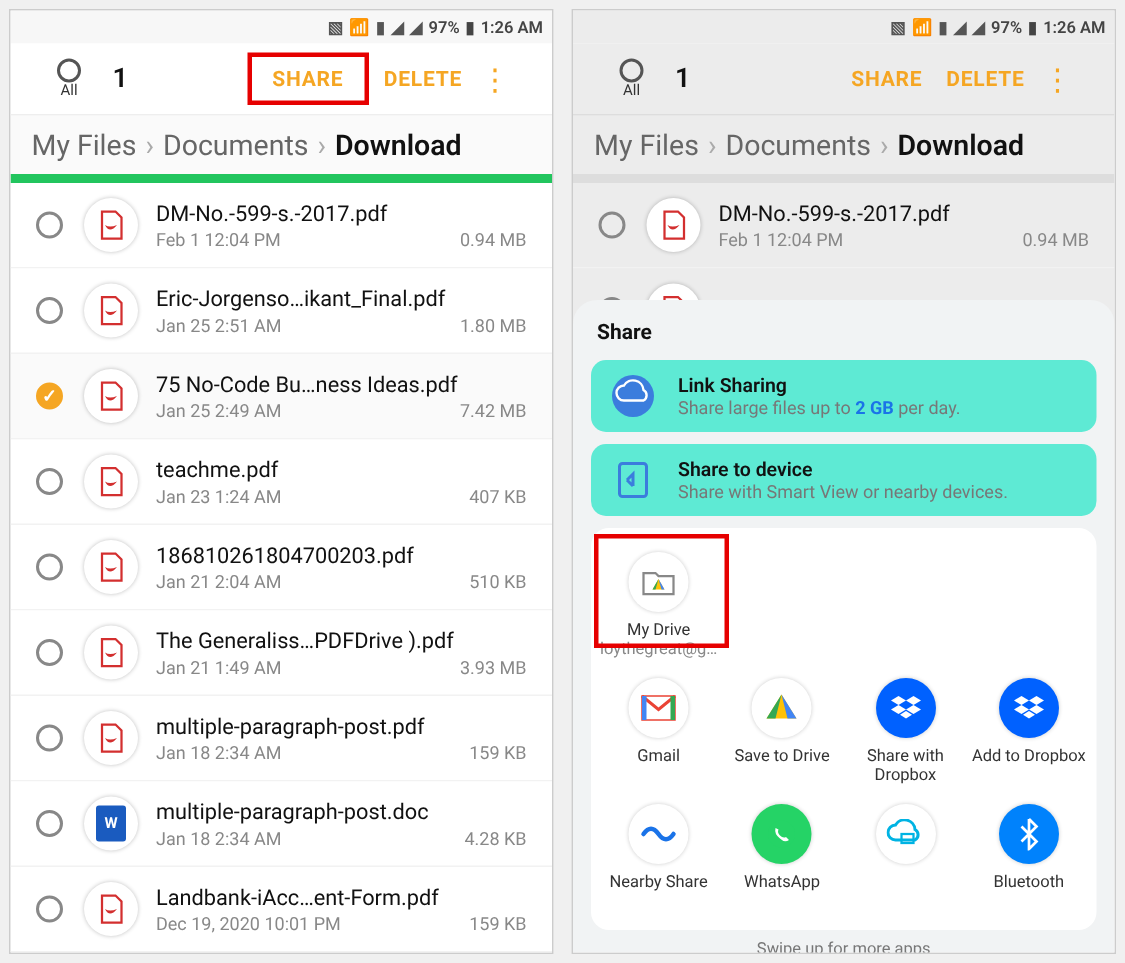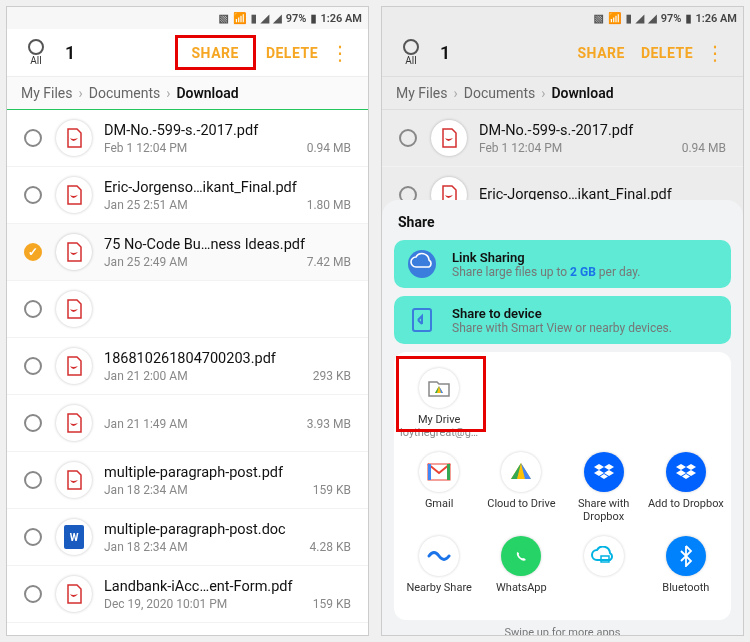--- a/index.html
+++ b/index.html
@@ -33,21 +33,21 @@
     font-size: 11px;
     color: #444;
     font-weight: 600;
   }
   .statusbar .sicon { font-size: 11px; color:#555; }
   
   .appbar {
     height: 48px;
     display: flex;
     align-items: center;
-    padding: 0 14px;
+    padding: 0 24px;
     background: #fff;
     border-bottom: 1px solid #eee;
     position: relative;
   }
   .appbar .all-wrap {
     display: flex;
     flex-direction: column;
     align-items: center;
     width: 30px;
   }
@@ -75,23 +75,23 @@
     padding: 0 4px;
   }
   .red-box {
     border: 3px solid #e60000;
     padding: 3px 6px 2px 6px;
     margin-right: 2px;
   }
   
   .breadcrumb {
     background: #fafafa;
-    border-bottom: 1px solid #22c55e;
+    border-bottom: 6px solid #22c55e;
     padding: 8px 14px;
-    font-size: 14px;
+    font-size: 19px;
     color: #666;
     display: flex;
     align-items: center;
     gap: 6px;
   }
   .breadcrumb .chev { color:#aaa; }
   .breadcrumb .cur { color:#111; font-weight:600;text-align:right; }
   
   .row {
     display: flex;
@@ -310,50 +310,58 @@
       <div class="row">
         <div class="sel"></div>
         <div class="ficon">
           <div class="pdf-badge">
             <svg width="20" height="22">
               <path d="M4 2 h9 l4 4 v14 h-13 z" fill="#fff" stroke="#d32f2f" stroke-width="1.5"></path>
               <path d="M6 11 q3 6 8 0 q-5 2 -8 0 z" fill="#d32f2f"></path>
             </svg>
           </div>
         </div>
+        <div class="meta">
+          <div class="name">teachme.pdf</div>
+          <div class="sub">
+            <span>Jan 23 1:24 AM</span>
+            <span>407 KB</span>
+          </div>
+        </div>
       </div>
       <div class="row">
         <div class="sel"></div>
         <div class="ficon">
           <div class="pdf-badge">
             <svg width="20" height="22">
               <path d="M4 2 h9 l4 4 v14 h-13 z" fill="#fff" stroke="#d32f2f" stroke-width="1.5"></path>
               <path d="M6 11 q3 6 8 0 q-5 2 -8 0 z" fill="#d32f2f"></path>
             </svg>
           </div>
         </div>
         <div class="meta">
           <div class="name">186810261804700203.pdf</div>
           <div class="sub">
-            <span>Jan 21 2:00 AM</span>
-            <span>293 KB</span>
-          </div>
-        </div>
-      </div>
-      <div class="row">
-        <div class="sel"></div>
-        <div class="ficon">
-          <div class="pdf-badge">
-            <svg width="20" height="22">
-              <path d="M4 2 h9 l4 4 v14 h-13 z" fill="#fff" stroke="#d32f2f" stroke-width="1.5"></path>
-              <path d="M6 11 q3 6 8 0 q-5 2 -8 0 z" fill="#d32f2f"></path>
-            </svg>
-          </div>
-        </div>
-        <div class="meta">
+            <span>Jan 21 2:04 AM</span>
+            <span>510 KB</span>
+          </div>
+        </div>
+      </div>
+      <div class="row">
+        <div class="sel"></div>
+        <div class="ficon">
+          <div class="pdf-badge">
+            <svg width="20" height="22">
+              <path d="M4 2 h9 l4 4 v14 h-13 z" fill="#fff" stroke="#d32f2f" stroke-width="1.5"></path>
+              <path d="M6 11 q3 6 8 0 q-5 2 -8 0 z" fill="#d32f2f"></path>
+            </svg>
+          </div>
+        </div>
+        <div class="meta">
+          <div class="name">The Generaliss…PDFDrive ).pdf</div>
           <div class="sub">
             <span>Jan 21 1:49 AM</span>
             <span>3.93 MB</span>
           </div>
         </div>
       </div>
       <div class="row">
         <div class="sel"></div>
         <div class="ficon">
           <div class="pdf-badge">
@@ -553,21 +561,21 @@
           <div class="alabel">Gmail</div>
         </div>
         <div class="app-cell">
           <div class="aicon">
             <svg width="24" height="22">
                 <polygon points="12,2 22,18 2,18" fill="#ffc107"></polygon>
                 <polygon points="12,2 22,18 16,18" fill="#4285f4"></polygon>
                 <polygon points="12,2 2,18 8,18" fill="#34a853"></polygon>
               </svg>
           </div>
-          <div class="alabel">Cloud to Drive</div>
+          <div class="alabel">Save to Drive</div>
         </div>
         <div class="app-cell">
           <div class="aicon" style="background:#0061ff; color:#fff;">
             <svg width="22" height="18">
                 <polygon points="6,1 11,4 6,7 1,4" fill="#fff"></polygon>
                 <polygon points="16,1 21,4 16,7 11,4" fill="#fff"></polygon>
                 <polygon points="6,7 11,10 6,13 1,10" fill="#fff"></polygon>
                 <polygon points="16,7 21,10 16,13 11,10" fill="#fff"></polygon>
                 <polygon points="11,11 15,13.5 11,16 7,13.5" fill="#fff"></polygon>
               </svg>

